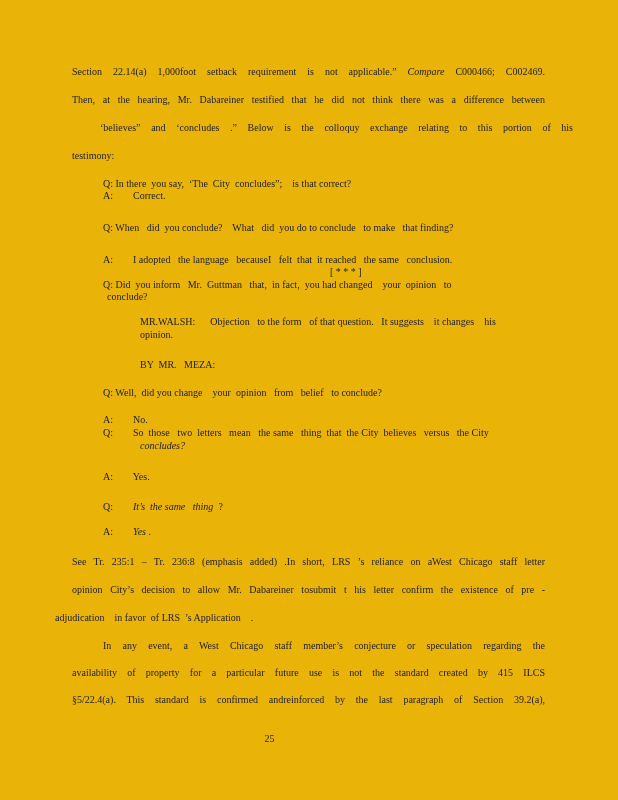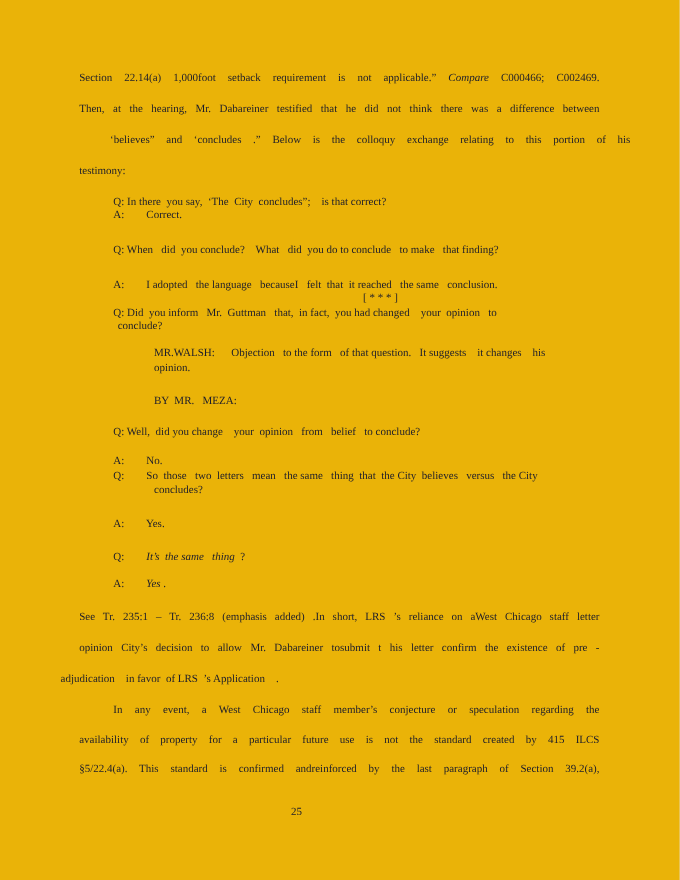--- a/index.html
+++ b/index.html
@@ -50,21 +50,21 @@
       <div class="line plain" style="left: 103px; top: 254px; color: rgb(29, 29, 43);"><span>A:        I adopted   the language   becauseI   felt  that  it reached   the same   conclusion.</span></div>
       <div class="line plain" style="left: 330px; top: 266px; color: rgb(29, 29, 43);"><span>[ * * * ]</span></div>
       <div class="line plain" style="left: 103px; top: 279px; color: rgb(29, 29, 43);"><span>Q: Did  you inform   Mr.  Guttman   that,  in fact,  you had changed    your  opinion   to</span></div>
       <div class="line plain" style="left: 107px; top: 291px; color: rgb(29, 29, 43);"><span>conclude?</span></div>
       <div class="line plain" style="left: 140px; top: 316px; color: rgb(29, 29, 43);"><span>MR.WALSH:      Objection   to the form   of that question.   It suggests    it changes    his</span></div>
       <div class="line plain" style="left: 140px; top: 329px; color: rgb(29, 29, 43);"><span>opinion.</span></div>
       <div class="line plain" style="left: 140px; top: 359px; color: rgb(29, 29, 43);"><span>BY  MR.   MEZA:</span></div>
       <div class="line plain" style="left: 103px; top: 387px; color: rgb(29, 29, 43);"><span>Q: Well,  did you change    your  opinion   from   belief   to conclude?</span></div>
       <div class="line plain" style="left: 103px; top: 414px; color: rgb(29, 29, 43);"><span>A:        No.</span></div>
       <div class="line plain" style="left: 103px; top: 427px; color: rgb(29, 29, 43); text-align: right;"><span>Q:        So  those   two  letters   mean   the same   thing  that  the City  believes   versus   the City</span></div>
-      <div class="line plain" style="left: 140px; top: 440px; color: rgb(29, 29, 43);"><span>concludes?</span></div>
+      <div class="line plain" style="left: 140px; top: 440px; color: rgb(29, 29, 43); font-style: italic;"><span>concludes?</span></div>
       <div class="line plain" style="left: 103px; top: 471px; color: rgb(29, 29, 43);"><span>A:        Yes.</span></div>
       <div class="line plain" style="left: 103px; top: 501px; color: rgb(29, 29, 43);"><span>Q:        </span><span class="it">It’s  the same   thing</span><span>  ?</span></div>
       <div class="line plain" style="left: 103px; top: 526px; color: rgb(29, 29, 43);"><span>A:        </span><span class="it">Yes</span><span> .</span></div>
       <div class="line just" style="left: 72px; top: 556px; width: 473px; color: rgb(29, 29, 43);"><span>See Tr. 235:1 – Tr. 236:8 (emphasis added) .In short, LRS ’s reliance on aWest Chicago staff letter</span></div>
       <div class="line just" style="left: 72px; top: 584px; width: 473px; color: rgb(29, 29, 43);"><span>opinion City’s decision to allow Mr. Dabareiner tosubmit t his letter confirm the existence of pre -</span></div>
       <div class="line plain" style="left: 55px; top: 612px; color: rgb(29, 29, 43);"><span>adjudication    in favor  of LRS  ’s Application    .</span></div>
       <div class="line just" style="left: 103px; top: 640px; width: 442px; color: rgb(29, 29, 43);"><span>In any event, a West Chicago staff member’s conjecture or speculation regarding the</span></div>
       <div class="line just" style="left: 72px; top: 667px; width: 473px; color: rgb(29, 29, 43);"><span>availability of property for a particular future use is not the standard created by 415 ILCS</span></div>
       <div class="line just" style="left: 72px; top: 694px; width: 473px; color: rgb(29, 29, 43);"><span>§5/22.4(a). This standard is confirmed andreinforced by the last paragraph of Section 39.2(a),</span></div>
     </div>

